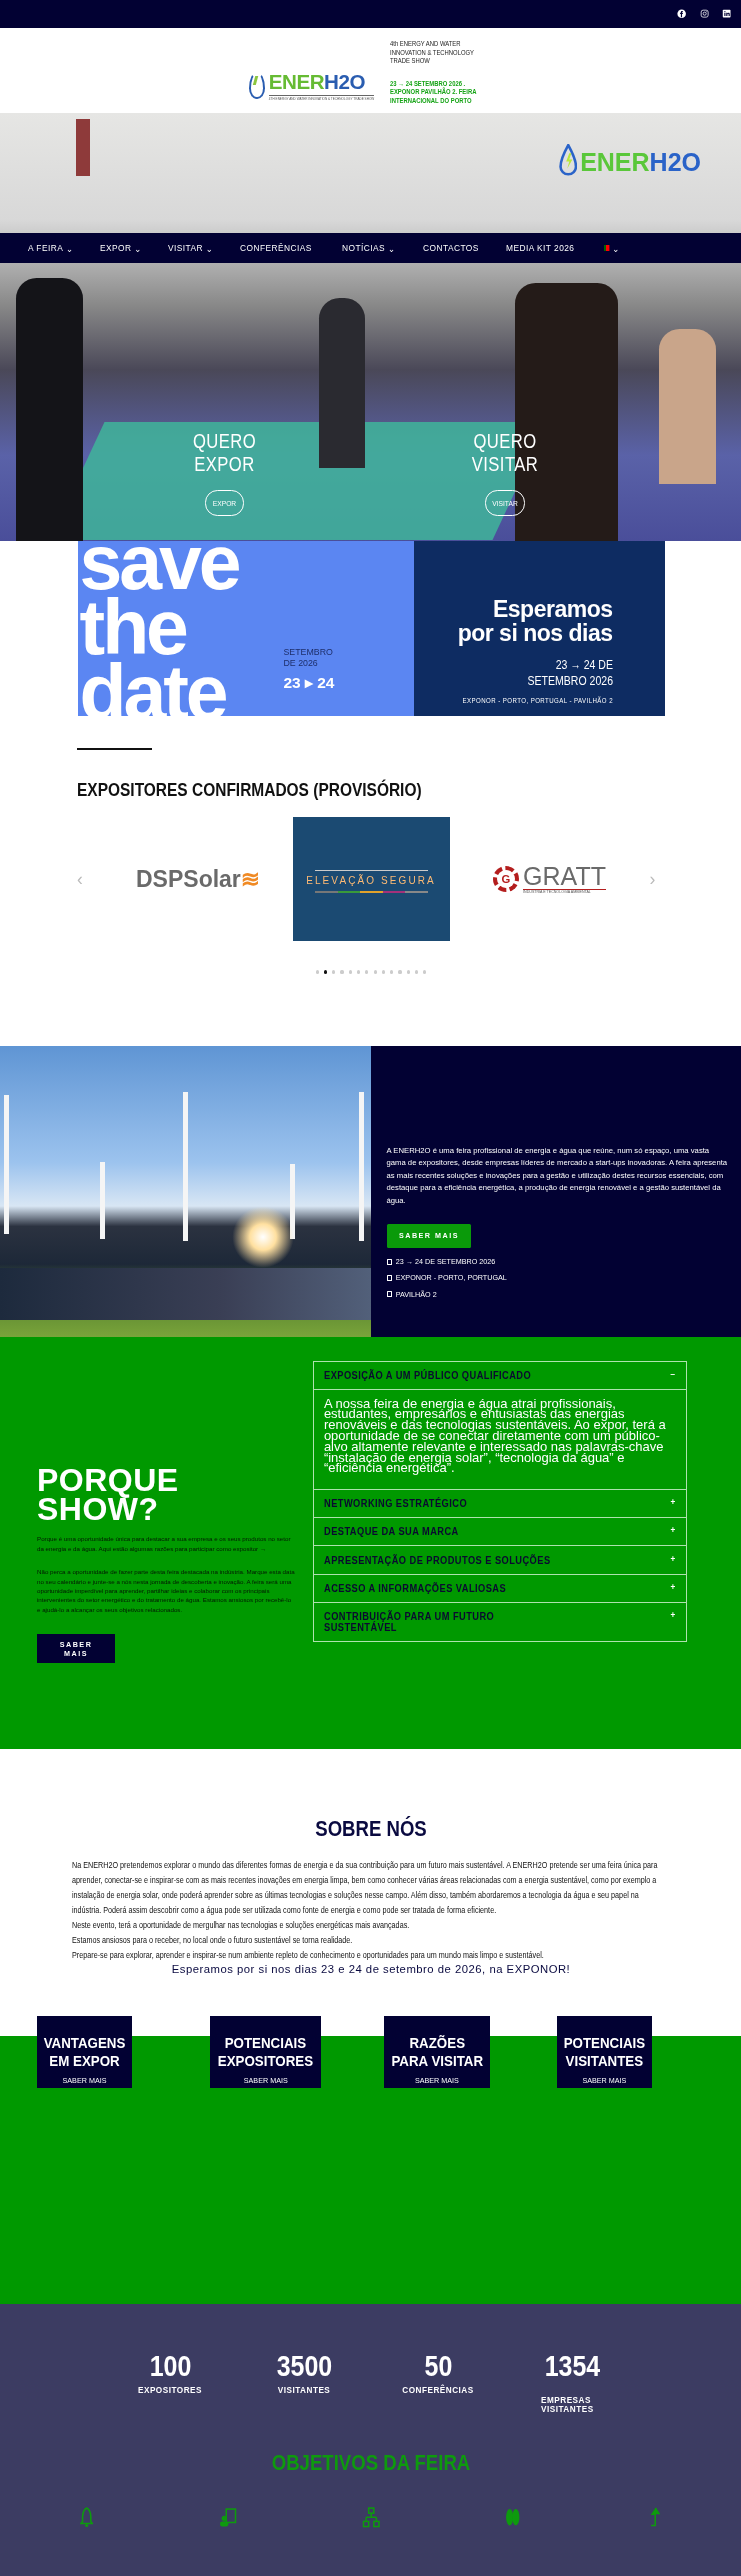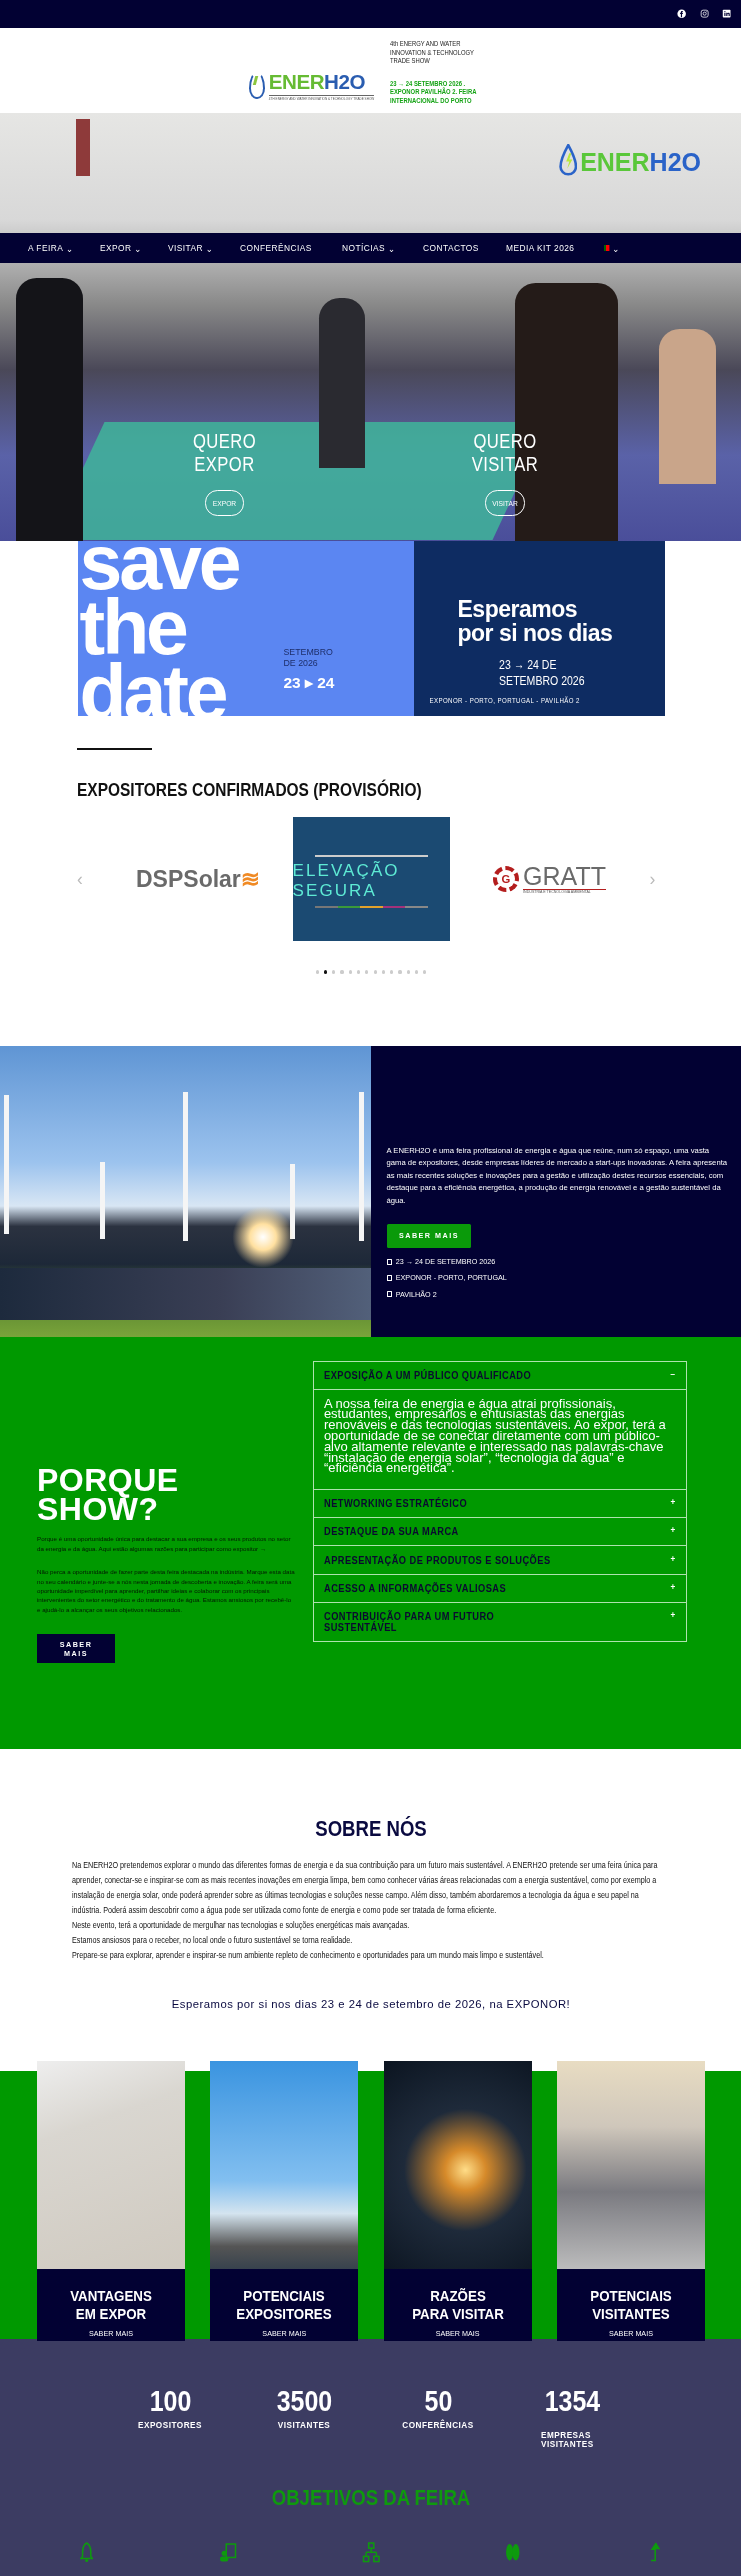--- a/index.html
+++ b/index.html
@@ -27,32 +27,32 @@
 .nav .item{color:#fff;font-size:9.3px;letter-spacing:0.5px;padding:0 10.3px 0 0;margin-right:11.3px;display:flex;align-items:center;gap:3.1px;transform:scaleX(.9);transform-origin:left}
 .nav .flag{width:6.2px;height:6.2px;background:linear-gradient(90deg,#006600 40%,#ff0000 40%);display:inline-block}
 .cta-block{position:absolute;text-align:center;color:#fff}
 .cta-block .t{font-size:19.6px;letter-spacing:0.5px;transform:scaleX(.85)}
 .cta-block .b{display:inline-block;margin-top:14.4px;border:1px solid #fff;border-radius:11.3px;padding:5.2px 4.1px;font-size:6.7px;color:#fff;width:20.6px;height:23px;line-height:11.3px}
 .savedate{width:587px;height:175px;margin:0 auto;display:flex}
 .savedate .l{width:336px;background:#5b86f2;position:relative;overflow:hidden}
 .savedate .l .big{position:absolute;left:2.1px;top:-11.3px;font-weight:900;font-size:77px;line-height:65px;color:#fff;letter-spacing:-3.1px}
 .savedate .l .sub{position:absolute;left:206px;top:106px;color:#1e2f6b;font-size:8.8px;line-height:11.3px}
 .savedate .l .days{position:absolute;left:206px;top:133px;color:#fff;font-size:15.5px;font-weight:bold}
-.savedate .r{flex:1;background:#0e2c62;position:relative;color:#fff;padding-right:52px}
+.savedate .r{flex:1;background:#0e2c62;position:relative;color:#fff;text-align:right;padding-right:52px}
 .savedate .r .h{position:absolute;right:52px;top:56px;font-size:23px;font-weight:bold;line-height:24px;letter-spacing:-0.5px}
 .savedate .r .d{position:absolute;right:52px;top:117px;font-size:12.4px;line-height:15.5px;transform:scaleX(.85);transform-origin:right}
 .savedate .r .loc{position:absolute;right:52px;top:155px;font-size:7.2px;letter-spacing:0.5px;transform:scaleX(.85);transform-origin:right}
 .expositores{padding:20.6px 77px 15.5px}
 .expositores .rule{width:75px;height:2.1px;background:#111;margin-top:11.3px}
 .expositores h2{font-size:18px;margin-top:30px;transform:scaleX(.86);transform-origin:left;font-weight:bold}
 .carousel{display:flex;align-items:center;justify-content:space-between;margin-top:16.5px;position:relative}
 .carousel .arrow{color:#bbb;font-size:17.5px;width:15.5px}
 .carousel .logo1{font-size:23px;color:#6a6a6a;font-weight:bold;width:113px;text-align:center}
 .carousel .logo1 span{color:#f08a24}
-.carousel .logo2{width:157px;height:124px;background:#1b4a72;color:#5eead4;display:flex;flex-direction:column;justify-content:center;align-items:center;font-size:17px;letter-spacing:2.1px}
+.carousel .logo2{width:157px;height:124px;background:#1b4a72;color:#fdba74;display:flex;flex-direction:column;justify-content:center;align-items:center;font-size:10px;letter-spacing:2.1px}
 .carousel .logo2 .line{width:113px;height:1.5px;background:#ccc;margin:4.1px 0}
 .carousel .logo2 .cl{width:113px;height:2.1px;background:linear-gradient(90deg,#777 20%,#3a9a3a 20% 40%,#e1a22b 40% 60%,#a3317a 60% 80%,#888 80%)}
 .carousel .logo3{width:113px;display:flex;align-items:center;gap:4.1px}
 .carousel .logo3 .gear{width:26px;height:26px;border:4.6px dashed #b41e1e;border-radius:50%;color:#b41e1e;font-weight:bold;display:flex;align-items:center;justify-content:center;font-size:11.3px}
 .carousel .logo3 .gt{font-size:25px;color:#6a6a6a;font-weight:normal;line-height:25px}
 .carousel .logo3 .gs{font-size:3.6px;color:#555;border-top:1px solid #b41e1e}
 .dots{display:flex;gap:5.2px;justify-content:center;margin-top:29px}
 .dots i{width:3.1px;height:3.1px;border-radius:50%;background:#ccc;display:block}
 .dots i.on{background:#111}
 .about{display:flex;height:291px;margin-top:57px}
@@ -74,23 +74,23 @@
 .porque .r{padding-top:24px;width:386px}
 .acc{border:0.5px solid #aee2ae;width:374px;margin-left:3.6px}
 .acc .row{border-bottom:0.5px solid #aee2ae;padding:8.2px 10.3px;display:flex;justify-content:space-between;align-items:flex-start}
 .acc .row:last-child{border-bottom:none}
 .acc .row .h{font-weight:bold;font-size:10.3px;color:#0a0a30;letter-spacing:0.5px;transform:scaleX(.9);transform-origin:left}
 .acc .row .ic{color:#fff;font-weight:bold;font-size:8.2px}
 .acc .body{padding:8.2px 10.3px 14.4px;color:#fff;font-size:13px;line-height:10.8px;border-bottom:0.5px solid #aee2ae}
 .sobre{text-align:center;padding:67px 72px 41px}
 .sobre h2{font-size:21.6px;color:#0a0a40;font-weight:bold;transform:scaleX(.86)}
 .sobre .p{margin-top:15.5px;text-align:left;font-size:8.2px;line-height:15px;color:#111;transform:scaleX(.88);transform-origin:left;width:670px}
-.sobre .cl{margin-top:35px;font-size:11.3px;color:#0a0a40;letter-spacing:0.5px}
+.sobre .cl{font-size:11.3px;color:#0a0a40;letter-spacing:0.5px}
 .cards{background:#009900;height:268px;display:flex;justify-content:space-between;padding:0 37px 0 37px;margin-top:20.6px}
-.card{width:148px;height:342px;display:flex;flex-direction:column;margin-top:-10.3px}
+.card{width:148px;height:342px;display:flex;margin-top:-10.3px}
 .card .ph{height:218px}
 .card .lb{background:#020133;height:72px;margin-top:-10.3px;text-align:center;color:#fff;padding-top:18.5px}
 .card .lb h3{font-size:15.5px;line-height:17.5px;transform:scaleX(.86)}
 .card .lb div{font-size:7.2px;margin-top:7.2px}
 .stats{background:#3c3c62;padding-top:46px;height:386px;color:#fff}
 .stats .nums{display:flex;justify-content:center;gap:41px;padding-left:0}
 .stat{text-align:center;width:93px}
 .stat .n{font-size:29px;font-weight:bold;transform:scaleX(.86)}
 .stat .l{font-size:8.2px;font-weight:bold;letter-spacing:0.5px;margin-top:3.1px}
 .stats h2{text-align:center;color:#0e9a0e;font-size:21.6px;margin-top:36px;font-weight:bold;transform:scaleX(.86)}

